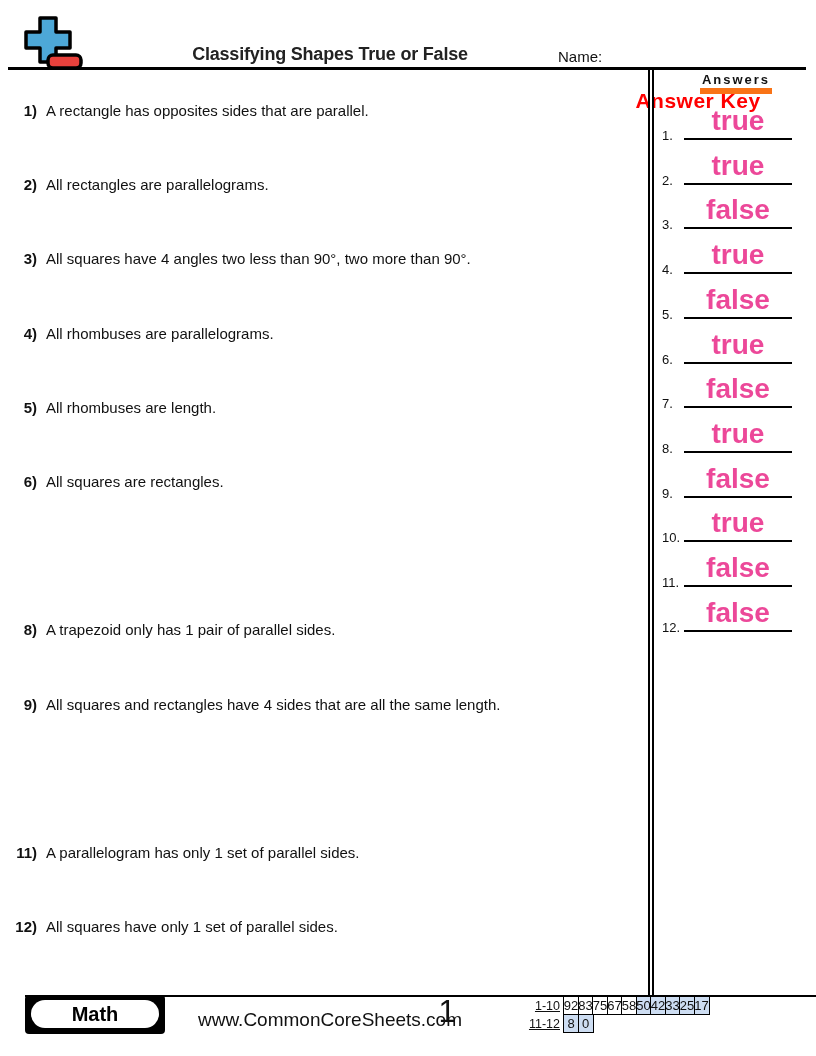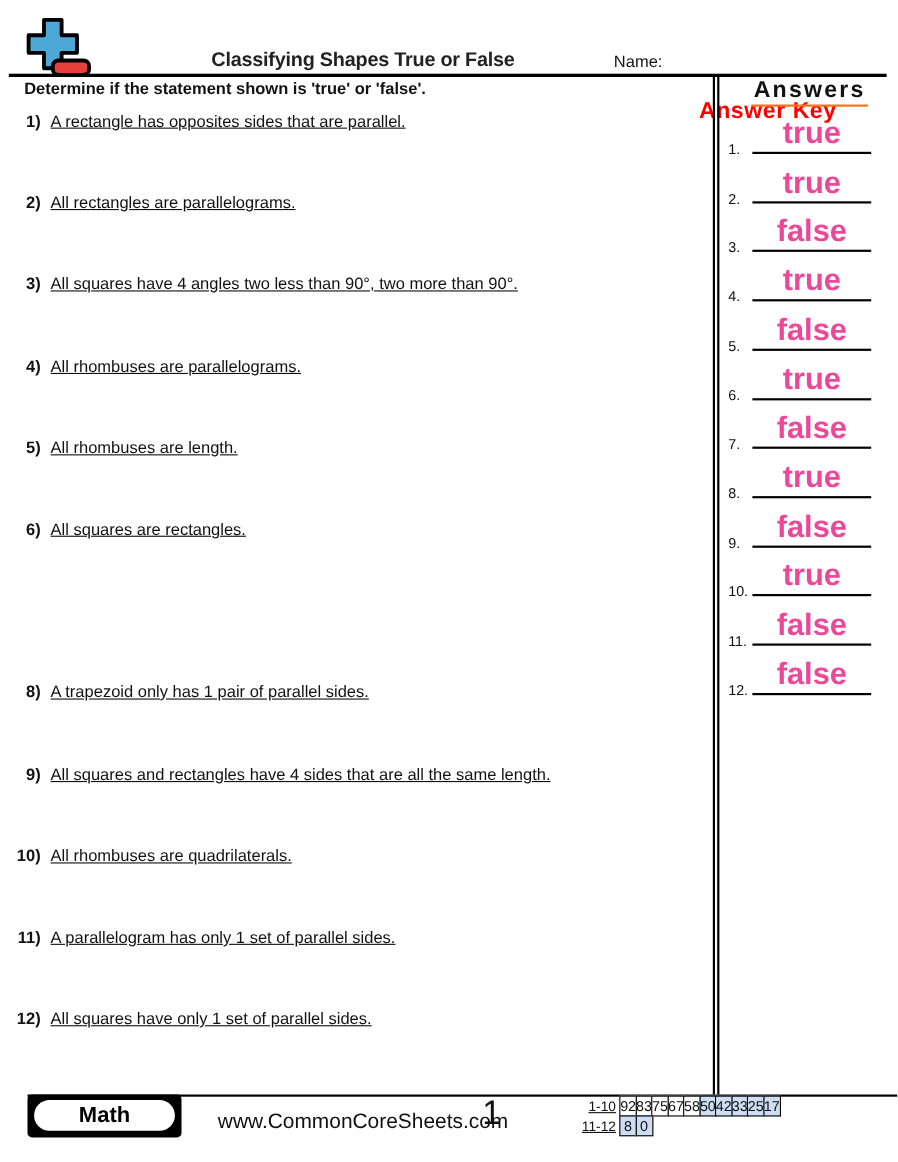--- a/index.html
+++ b/index.html
@@ -41,35 +41,35 @@
 
   
   .question {
     position:absolute; left:0; width:640px;
     font-size:15px; line-height:18px;
   }
   .q-num {
     display:inline-block; width:46px; text-align:right;
     font-weight:bold; padding-right:9px;
   }
-  .q-text { color:#111;text-decoration:underline; }
+  .q-text { color:#111; }
 
   
   .divider {
     position:absolute; left:648px; top:68px; height:927px; width:6px;
     border-left:2px solid #000; border-right:2px solid #000;
   }
   .answers-heading {
     position:absolute; left:658px; top:70px; width:156px;
     text-align:center;
   }
   .answers-heading span {
     display:inline-block;
-    font-size:21px; font-weight:bold; letter-spacing:2px;
-    border-bottom:2px solid #f97316; padding:0 2px 1px 2px;
+    font-size:13px; font-weight:bold; letter-spacing:2px;
+    border-bottom:6px solid #f97316; padding:0 2px 1px 2px;
   }
   .answer-row {
     position:absolute; left:656px; width:142px; height:34px;
   }
   .answer-num {
     position:absolute; left:6px; bottom:-3px;
     font-size:13px; color:#111;
   }
   .answer-line {
     position:absolute; left:28px; right:6px; bottom:0;
@@ -124,21 +124,20 @@
 
   <svg class="logo" width="82" height="60" viewBox="0 0 82 60">
     <path d="M24,6 h16 v14 h14 v16 h-14 v14 h-16 v-14 h-14 v-16 h14 z" fill="#4da8d8" stroke="#000" stroke-width="3.5" stroke-linejoin="round"></path>
     <rect x="32" y="43" width="33" height="13" rx="5" fill="#e8413c" stroke="#000" stroke-width="3.5"></rect>
   </svg>
 
   <div class="page-title">Classifying Shapes True or False</div>
   <div class="name-label">Name:</div>
   <div class="name-value">Answer Key</div>
   <div class="header-rule"></div>
-  <div class="instruction">Determine if the statement shown is 'true' or 'false'.</div>
 
   <div class="question" style="top:102px">
     <span class="q-num">1)</span><span class="q-text">A rectangle has opposites sides that are parallel.</span>
   </div>
   <div class="question" style="top:176px">
     <span class="q-num">2)</span><span class="q-text">All rectangles are parallelograms.</span>
   </div>
   <div class="question" style="top:250px">
     <span class="q-num">3)</span><span class="q-text">All squares have 4 angles two less than 90°, two more than 90°.</span>
   </div>
@@ -149,23 +148,20 @@
     <span class="q-num">5)</span><span class="q-text">All rhombuses are length.</span>
   </div>
   <div class="question" style="top:473px">
     <span class="q-num">6)</span><span class="q-text">All squares are rectangles.</span>
   </div>
   <div class="question" style="top:621px">
     <span class="q-num">8)</span><span class="q-text">A trapezoid only has 1 pair of parallel sides.</span>
   </div>
   <div class="question" style="top:696px">
     <span class="q-num">9)</span><span class="q-text">All squares and rectangles have 4 sides that are all the same length.</span>
-  </div>
-  <div class="question" style="top:770px">
-    <span class="q-num">10)</span><span class="q-text">All rhombuses are quadrilaterals.</span>
   </div>
   <div class="question" style="top:844px">
     <span class="q-num">11)</span><span class="q-text">A parallelogram has only 1 set of parallel sides.</span>
   </div>
   <div class="question" style="top:918px">
     <span class="q-num">12)</span><span class="q-text">All squares have only 1 set of parallel sides.</span>
   </div>
 
   <div class="divider"></div>
   <div class="answers-heading">

